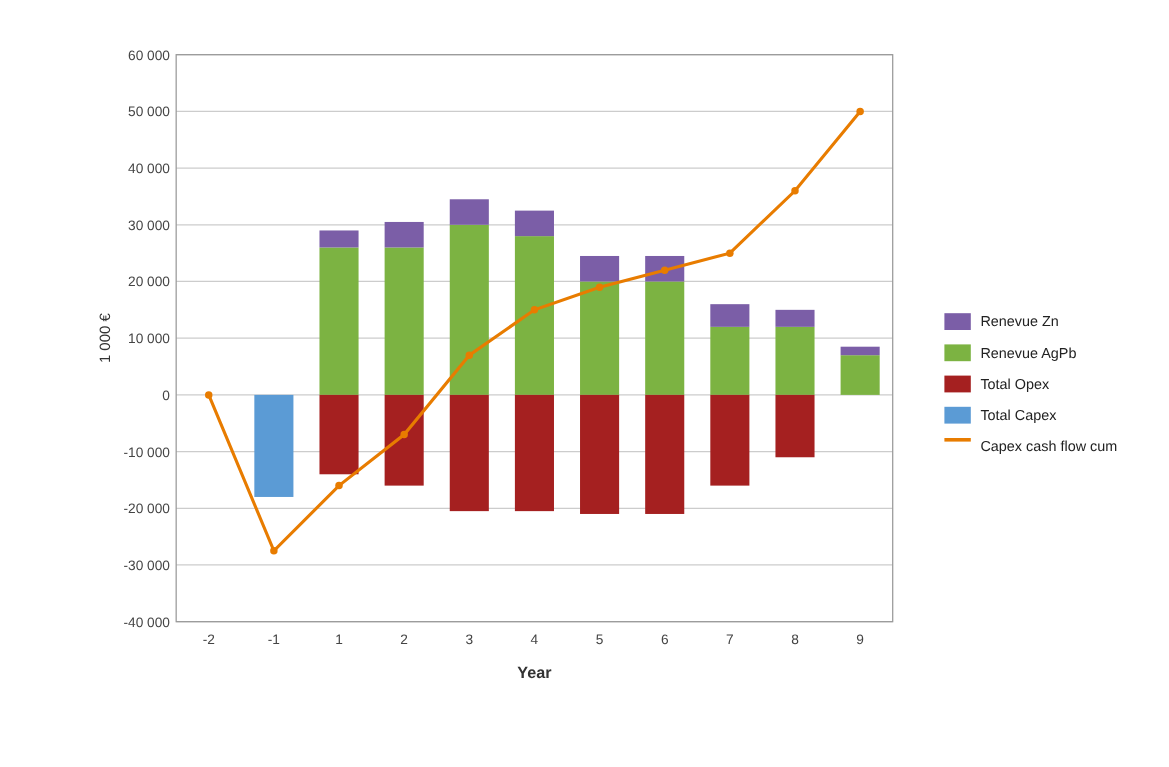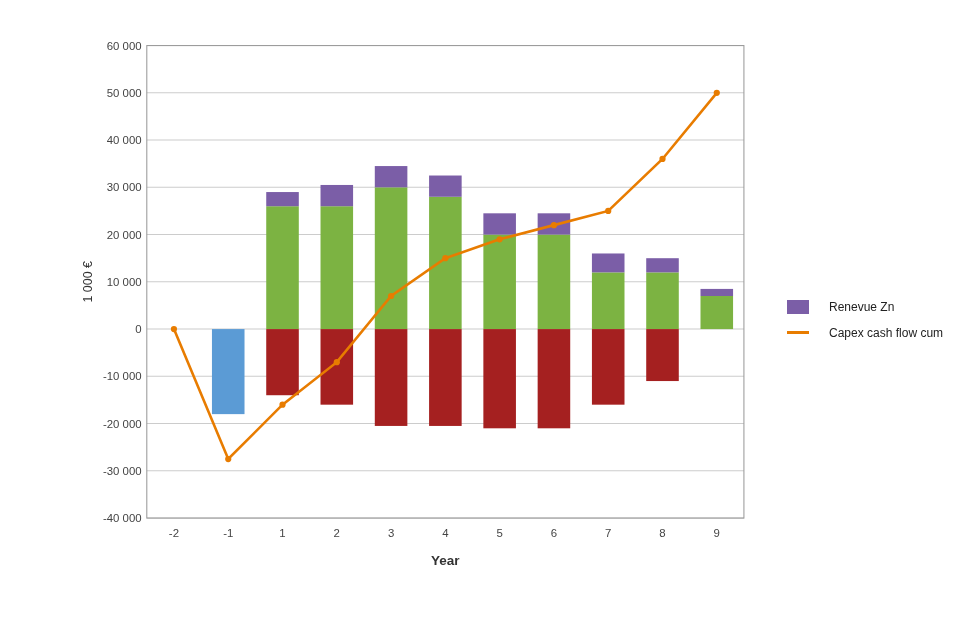--- a/index.html
+++ b/index.html
@@ -28,22 +28,21 @@
     .legend {
       width: 190px;
       display: flex;
       flex-direction: column;
       justify-content: center;
       padding-left: 10px;
       gap: 12px;
     }
     .legend-item {
       display: flex;
-      align-items: center;
-      gap: 20px;
+      gap: 8px;
     }
     .legend-swatch {
       width: 22px;
       height: 14px;
       flex-shrink: 0;
     }
     .legend-line-swatch {
       width: 22px;
       height: 3px;
       background: #e87c00;
@@ -160,17 +159,29 @@
         <text x="352.5" y="515" text-anchor="middle" font-size="13" font-weight="bold" fill="#333">Year</text>
         <text x="-242.5" y="12" text-anchor="middle" font-size="12" fill="#333" transform="rotate(-90)">1 000 €</text>
       </svg>
   </div>
   <div class="legend" id="legendContainer">
   <div class="legend-item">
         <div class="legend-swatch" style="background: rgb(123, 94, 167);"></div>
         <span class="legend-label">Renevue Zn</span>
       </div>
       <div class="legend-item">
+        <div class="legend-swatch" style="background: rgb(124, 179, 66);"></div>
+        <span class="legend-label">Renevue AgPb</span>
+      </div>
+      <div class="legend-item">
+        <div class="legend-swatch" style="background: rgb(165, 32, 32);"></div>
+        <span class="legend-label">Total Opex</span>
+      </div>
+      <div class="legend-item">
+        <div class="legend-swatch" style="background: rgb(91, 155, 213);"></div>
+        <span class="legend-label">Total Capex</span>
+      </div>
+      <div class="legend-item">
         <div class="legend-line-swatch" style="background: rgb(232, 124, 0);"></div>
         <span class="legend-label">Capex cash flow cum</span>
       </div>
     </div>
 </div>
 
 </body></html>

